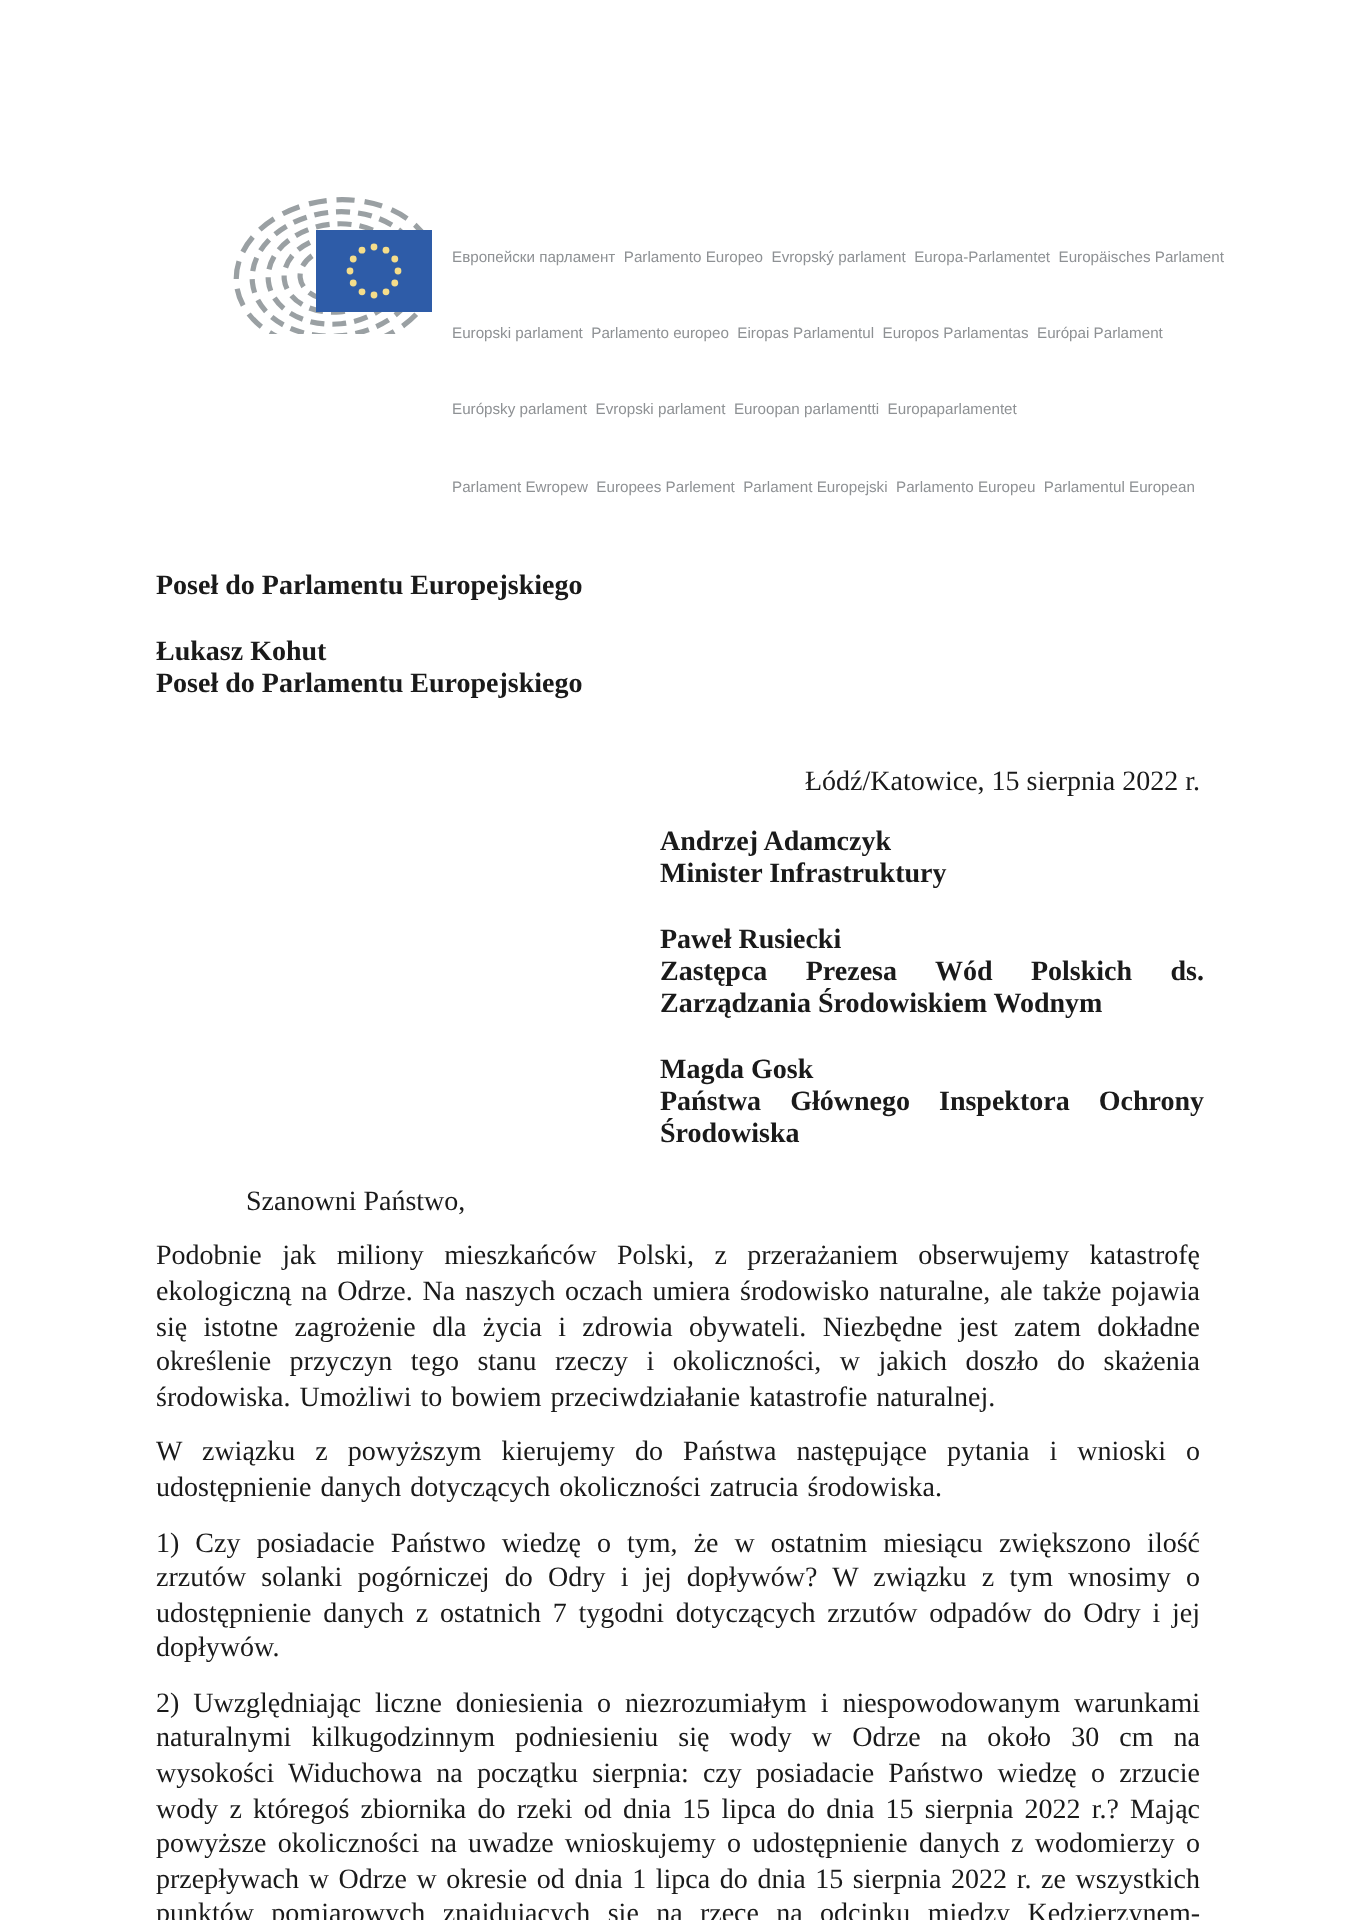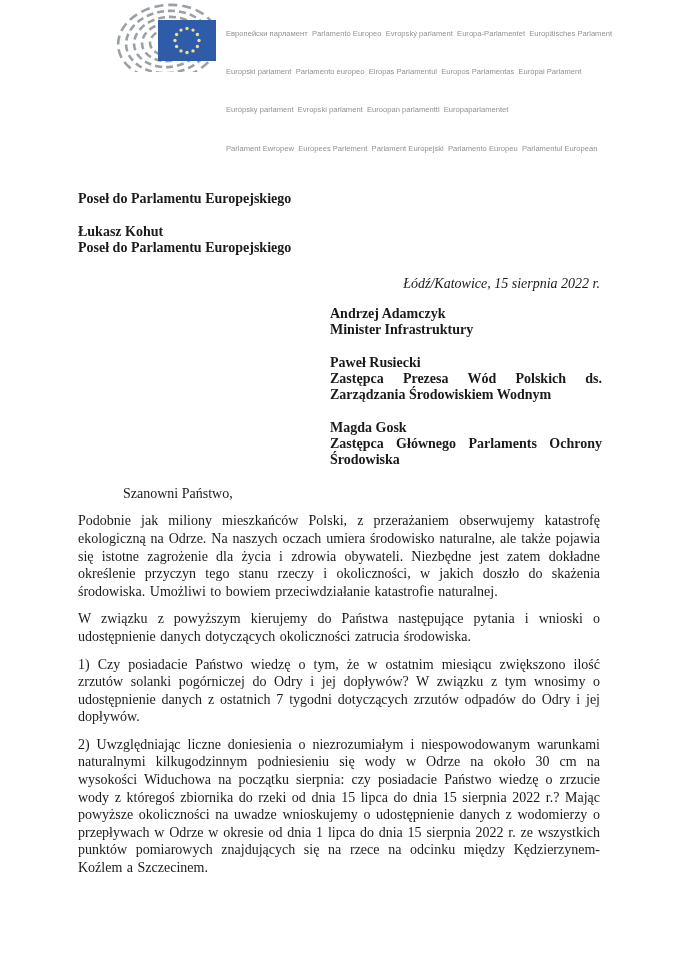--- a/index.html
+++ b/index.html
@@ -10,41 +10,42 @@
     background: #ffffff;
     font-family: "Liberation Serif", serif;
     color: #1a1a1a;
     overflow: hidden;
   }
   
   .header {
     display: flex;
     align-items: flex-start;
     gap: 10px;
+    padding-top: 95px;
     margin-left: 108px;
     margin-right: 60px;
   }
   .hemicycle { flex: 0 0 auto; }
   .logo-text {
     font-family: "Liberation Sans", sans-serif;
     font-size: 7.6px;
     line-height: 12.8px;
     color: #8e9194;
     white-space: pre;
     padding-top: 2px;
   }
   
   .content {
     margin: 10px 79px 0 78px; 
     font-size: 14px;
     line-height: 17.6px;
   }
   .sender .name, .sender .title { font-weight: bold; line-height: 16px; }
   .sender + .sender { margin-top: 17px; }
-  .dateline { text-align: right; margin-top: 19px; font-style: italic; }
+  .dateline { text-align: right; margin-top: 32px; }
   .recipients { margin-top: 13px; }
   .recipient {
     margin-left: 252px;
     width: 272px;
     font-weight: bold;
     line-height: 16px;
   }
   .recipient .title { text-align: justify; }
   .recipient + .recipient { margin-top: 17px; }
   .salutation { margin-top: 17px; text-indent: 45px; }
@@ -112,21 +113,21 @@
       <div class="recipient">
         <div class="name">Andrzej Adamczyk</div>
         <div class="title">Minister Infrastruktury</div>
       </div>
       <div class="recipient">
         <div class="name">Paweł Rusiecki</div>
         <div class="title">Zastępca Prezesa Wód Polskich ds. Zarządzania Środowiskiem Wodnym</div>
       </div>
       <div class="recipient">
         <div class="name">Magda Gosk</div>
-        <div class="title">Zastępca Głównego Parlaments Ochrony Środowiska</div>
+        <div class="title">Państwa Głównego Inspektora Ochrony Środowiska</div>
       </div>
     </div>
 
     <div class="salutation">Szanowni Państwo,</div>
 
     <p>Podobnie jak miliony mieszkańców Polski, z przerażaniem obserwujemy katastrofę ekologiczną na Odrze. Na naszych oczach umiera środowisko naturalne, ale także pojawia się istotne zagrożenie dla życia i zdrowia obywateli. Niezbędne jest zatem dokładne określenie przyczyn tego stanu rzeczy i okoliczności, w jakich doszło do skażenia środowiska. Umożliwi to bowiem przeciwdziałanie katastrofie naturalnej.</p>
     <p>W związku z powyższym kierujemy do Państwa następujące pytania i wnioski o udostępnienie danych dotyczących okoliczności zatrucia środowiska.</p>
     <p>1) Czy posiadacie Państwo wiedzę o tym, że w ostatnim miesiącu zwiększono ilość zrzutów solanki pogórniczej do Odry i jej dopływów? W związku z tym wnosimy o udostępnienie danych z ostatnich 7 tygodni dotyczących zrzutów odpadów do Odry i jej dopływów.</p>
     <p>2) Uwzględniając liczne doniesienia o niezrozumiałym i niespowodowanym warunkami naturalnymi kilkugodzinnym podniesieniu się wody w Odrze na około 30 cm na wysokości Widuchowa na początku sierpnia: czy posiadacie Państwo wiedzę o zrzucie wody z któregoś zbiornika do rzeki od dnia 15 lipca do dnia 15 sierpnia 2022 r.? Mając powyższe okoliczności na uwadze wnioskujemy o udostępnienie danych z wodomierzy o przepływach w Odrze w okresie od dnia 1 lipca do dnia 15 sierpnia 2022 r. ze wszystkich punktów pomiarowych znajdujących się na rzece na odcinku między Kędzierzynem-Koźlem a Szczecinem.</p>
 

